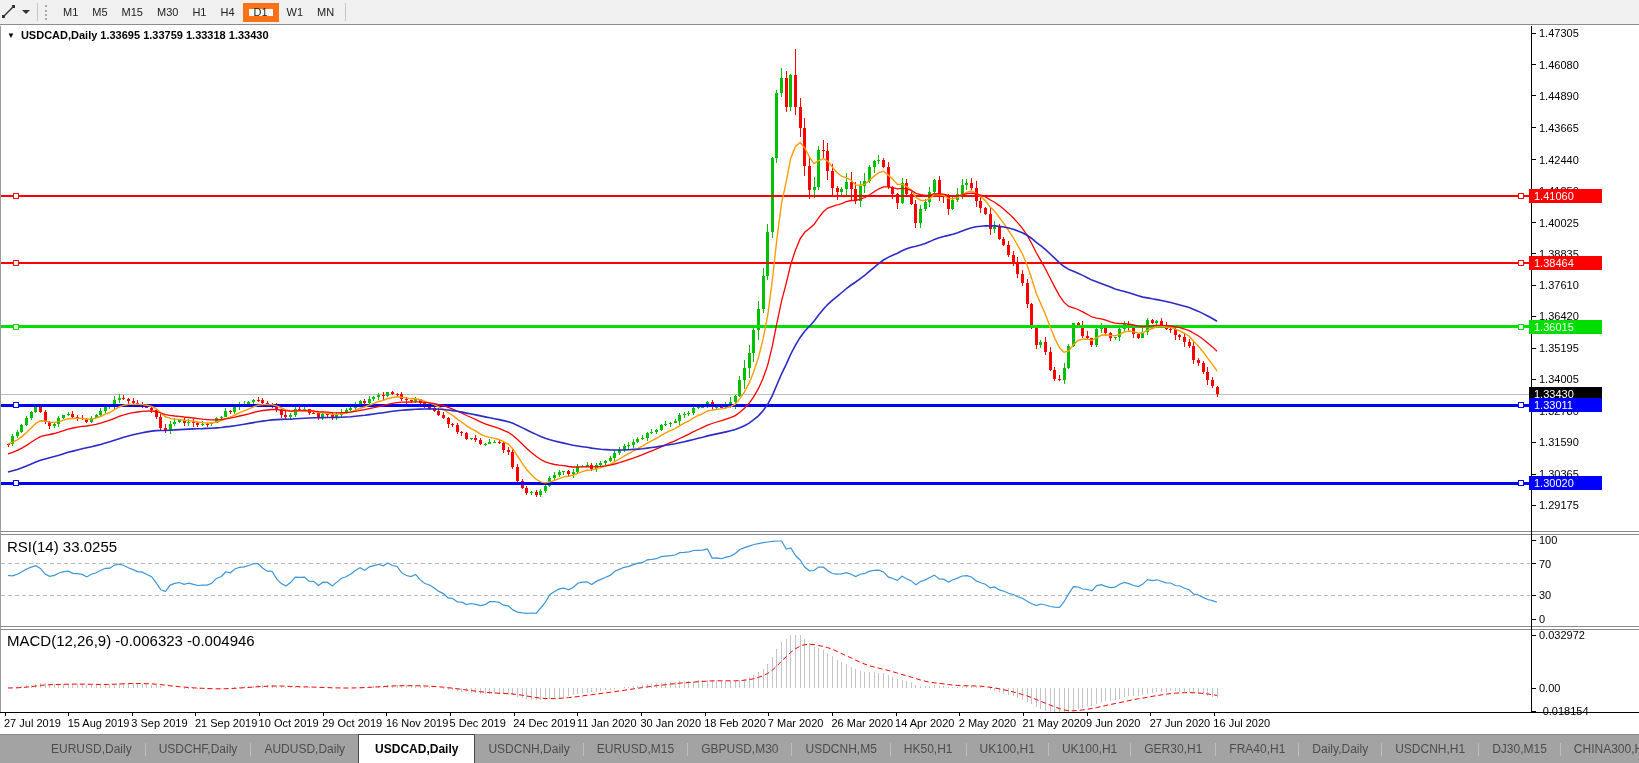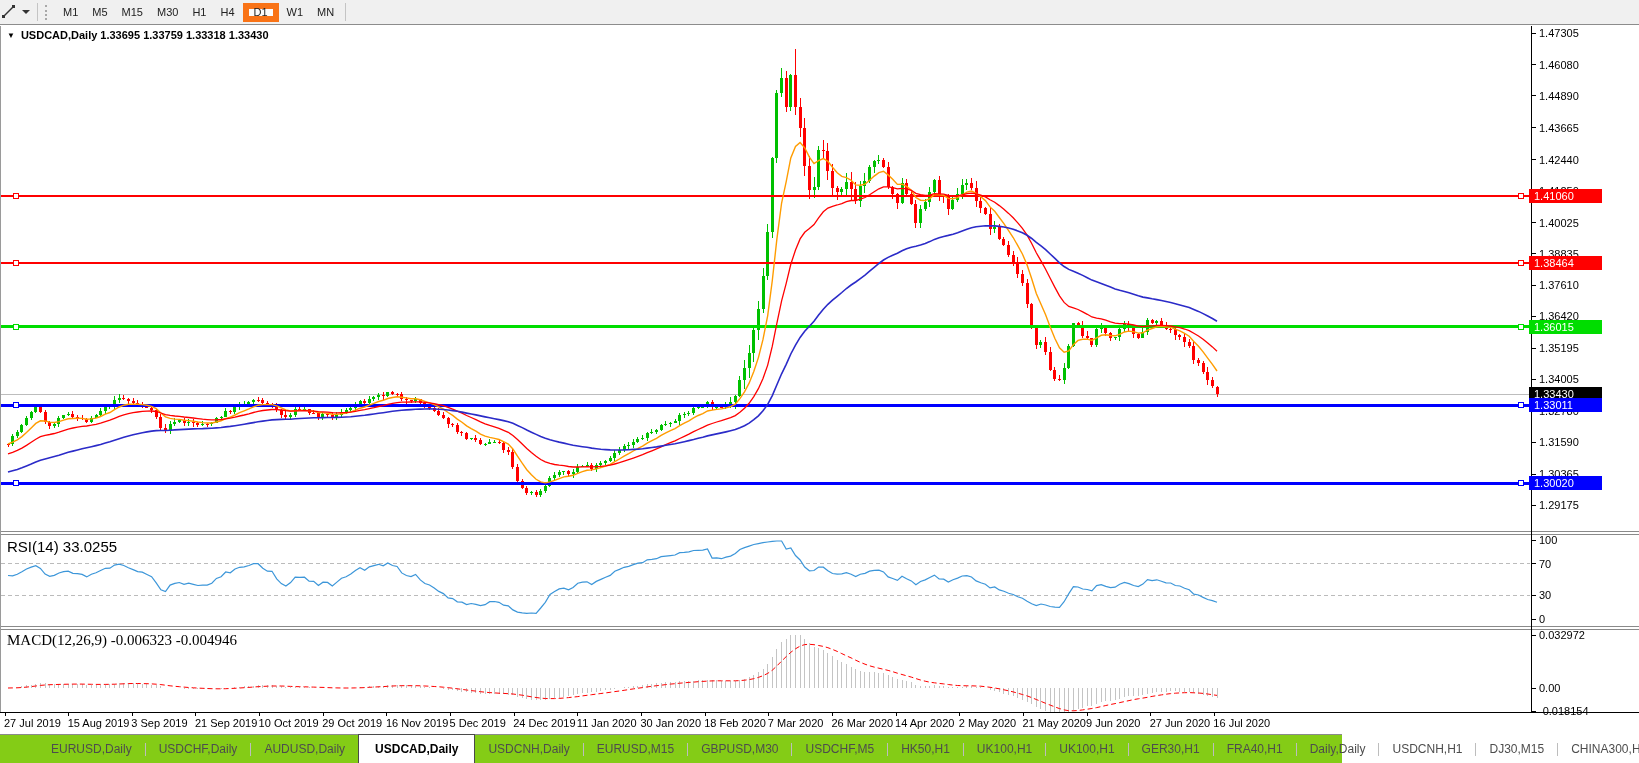--- a/index.html
+++ b/index.html
@@ -21,24 +21,24 @@
   
   .chart-area{position:absolute;top:26px;left:0;width:1639px;height:708px;background:#ffffff;}
   .chart-area svg{position:absolute;top:0;left:0;}
   svg text{font-family:"Liberation Sans",sans-serif;}
   .chart-title{position:absolute;top:3px;left:7px;font-size:11px;font-weight:bold;color:#000;
                display:flex;align-items:center;z-index:5;}
   .chart-title .caret{font-size:8px;margin-right:6px;}
   .chart-title .ohlc{margin-left:3px;font-weight:bold;}
   .pane-label{position:absolute;left:7px;font-size:15px;color:#000;z-index:5;}
   .rsi-label{top:512px;}
-  .macd-label{top:606px;font-family:Liberation Serif, serif;}
+  .macd-label{top:606px;}
 
   
-  .tabbar{position:absolute;top:734px;left:0;width:1342px;height:29px;background:#84cc16;
+  .tabbar{position:absolute;top:734px;left:0;width:1639px;height:29px;background:#a3a3a3;
           border-top:1px solid #8a8a8a;display:flex;align-items:center;box-sizing:border-box;}
   .tabs{display:flex;align-items:center;height:100%;padding-left:38px;}
   .tab{font-size:12px;color:#4d4d4d;padding:0 13px;height:100%;display:flex;align-items:center;cursor:default;white-space:nowrap;}
   .tab.active{background:#ffffff;border:1px solid #4a4a4a;border-bottom:none;color:#000;
               font-weight:bold;position:relative;top:-1px;padding:0 16px;}
   .tabsep{width:1px;height:13px;background:#bdbdbd;}
 </style>
 </head>
 <body>
 
@@ -1019,21 +1019,21 @@
       <div class="tab">USDCHF,Daily</div>
       <span class="tabsep"></span>
       <div class="tab">AUDUSD,Daily</div>
       <div class="tab active">USDCAD,Daily</div>
       <div class="tab">USDCNH,Daily</div>
       <span class="tabsep"></span>
       <div class="tab">EURUSD,M15</div>
       <span class="tabsep"></span>
       <div class="tab">GBPUSD,M30</div>
       <span class="tabsep"></span>
-      <div class="tab">USDCHF,M5</div>
+      <div class="tab">USDCNH,M5</div>
       <span class="tabsep"></span>
       <div class="tab">HK50,H1</div>
       <span class="tabsep"></span>
       <div class="tab">UK100,H1</div>
       <span class="tabsep"></span>
       <div class="tab">UK100,H1</div>
       <span class="tabsep"></span>
       <div class="tab">GER30,H1</div>
       <span class="tabsep"></span>
       <div class="tab">FRA40,H1</div>

